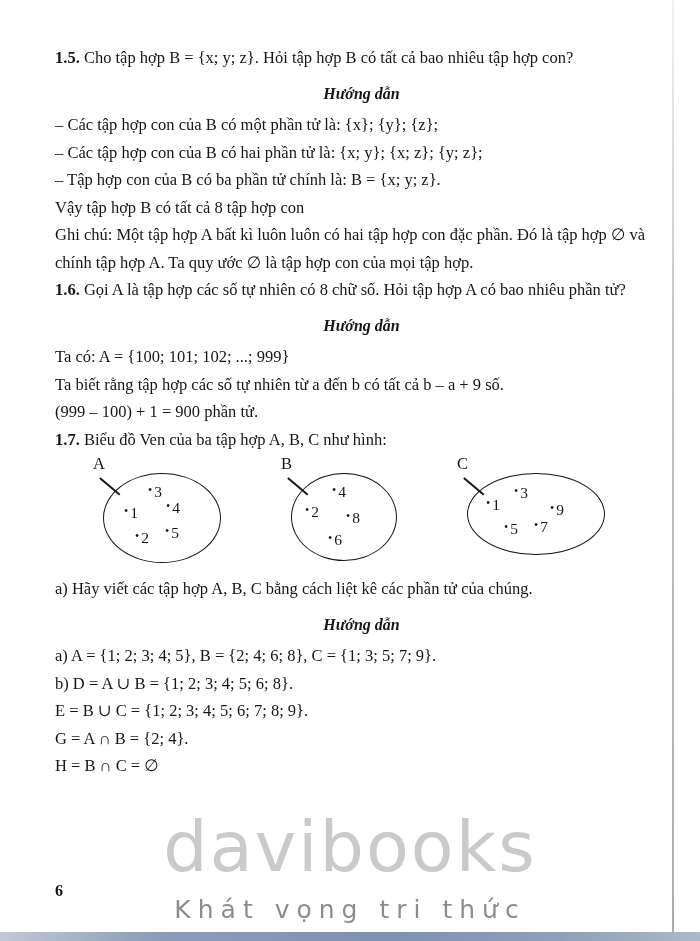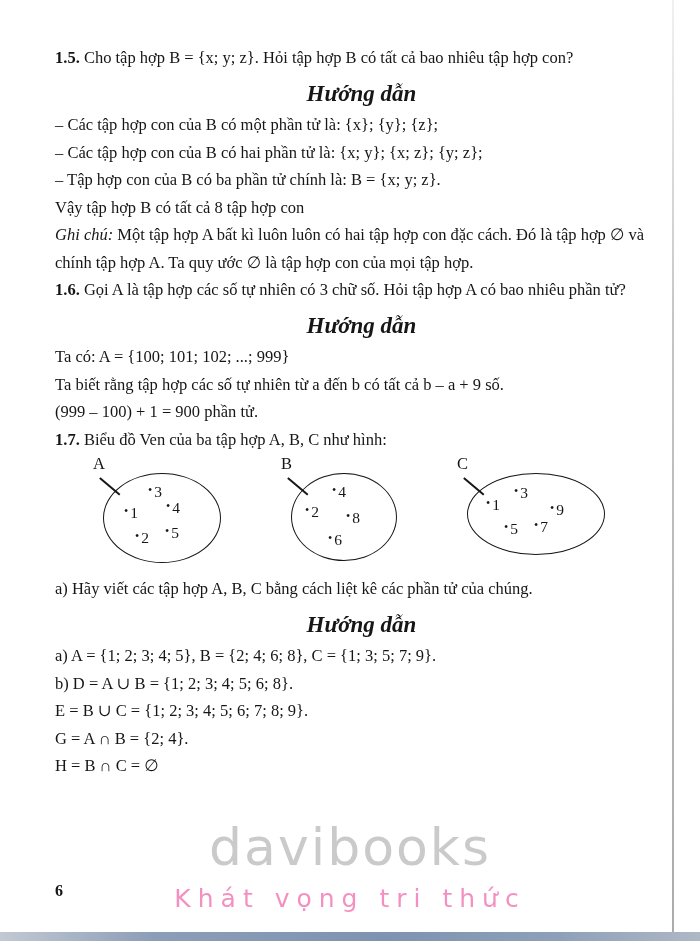--- a/index.html
+++ b/index.html
@@ -14,27 +14,27 @@
   .page { position: relative; width: 700px; height: 941px; }
 
   .content { position: relative; z-index: 2; padding: 44px 32px 0 55px; }
 
   p.para { margin: 0; font-size: 16.5px; line-height: 27.5px; }
   .hang { padding-left: 32px; text-indent: -32px; }
   .num { font-weight: bold; }
   .ind { margin-left: 32px; }
   .ind2 { margin-left: 58px; }
   .qb { margin-left: 32px; padding-left: 26px; text-indent: -26px; }
-  .note-label { font-style: italic; }
+  .note-label { }
   .guide {
     margin: 8px 0 4px 0;
     text-align: center;
     font-weight: bold;
     font-style: italic;
-    font-size: 23px;
+    font-size: 16px;
     line-height: 27.5px;
   }
 
   
   .venn-row {
     display: flex;
     align-items: flex-start;
     margin: 6px 0 8px 38px;
     gap: 60px;
     height: 108px;
@@ -64,22 +64,22 @@
   .venn-dot { font-size: 12px; vertical-align: 3px; margin-right: 2px; }
 
   
   .watermark {
     position: absolute; z-index: 1;
     left: 0; right: 0; top: 812px;
     text-align: center;
     font-family: "DejaVu Sans", sans-serif;
     user-select: none;
   }
-  .wm-main { font-size: 52px; line-height: 70px; color: #9f9f9f; opacity: 0.55; letter-spacing: 2px; }
-  .wm-sub { margin-top: 2px; font-size: 25px; color: #ec4899; opacity: 0.6; letter-spacing: 7px; }
+  .wm-main { font-size: 70px; line-height: 70px; color: #9f9f9f; opacity: 0.55; letter-spacing: 2px; }
+  .wm-sub { margin-top: 13px; font-size: 25px; color: #404040; opacity: 0.6; letter-spacing: 7px; }
 
   .page-number {
     position: absolute; z-index: 3;
     left: 55px; top: 882px;
     font-size: 16px; font-weight: bold;
   }
 
   .edge-line {
     position: absolute; z-index: 0;
     top: 0; right: 26px; width: 2px; height: 100%;
@@ -116,26 +116,26 @@
 
     <p class="guide">Hướng dẫn</p>
 
     <p class="para ind">– Các tập hợp con của B có một phần tử là: {x}; {y}; {z};</p>
     <p class="para ind">– Các tập hợp con của B có hai phần tử là: {x; y}; {x; z}; {y; z};</p>
     <p class="para ind">– Tập hợp con của B có ba phần tử chính là: B = {x; y; z}.</p>
     <p class="para ind">Vậy tập hợp B có tất cả 8 tập hợp con</p>
 
     <p class="para ind">
       <span class="note-label">Ghi chú:</span>
-      <span>Một tập hợp A bất kì luôn luôn có hai tập hợp con đặc cách. Đó là tập hợp ∅ và chính tập hợp A. Ta quy ước ∅ là tập hợp con của mọi tập hợp.</span>
+      <span>Một tập hợp A bất kì luôn luôn có hai tập hợp con đặc phần. Đó là tập hợp ∅ và chính tập hợp A. Ta quy ước ∅ là tập hợp con của mọi tập hợp.</span>
     </p>
 
     <p class="para hang">
       <span class="num">1.6.</span>
-      <span>Gọi A là tập hợp các số tự nhiên có 3 chữ số. Hỏi tập hợp A có bao nhiêu phần tử?</span>
+      <span>Gọi A là tập hợp các số tự nhiên có 8 chữ số. Hỏi tập hợp A có bao nhiêu phần tử?</span>
     </p>
 
     <p class="guide">Hướng dẫn</p>
 
     <p class="para ind">Ta có: A = {100; 101; 102; ...; 999}</p>
     <p class="para ind">Ta biết rằng tập hợp các số tự nhiên từ a đến b có tất cả b – a + 9 số.</p>
     <p class="para ind">(999 – 100) + 1 = 900 phần tử.</p>
 
     <p class="para hang">
       <span class="num">1.7.</span>

